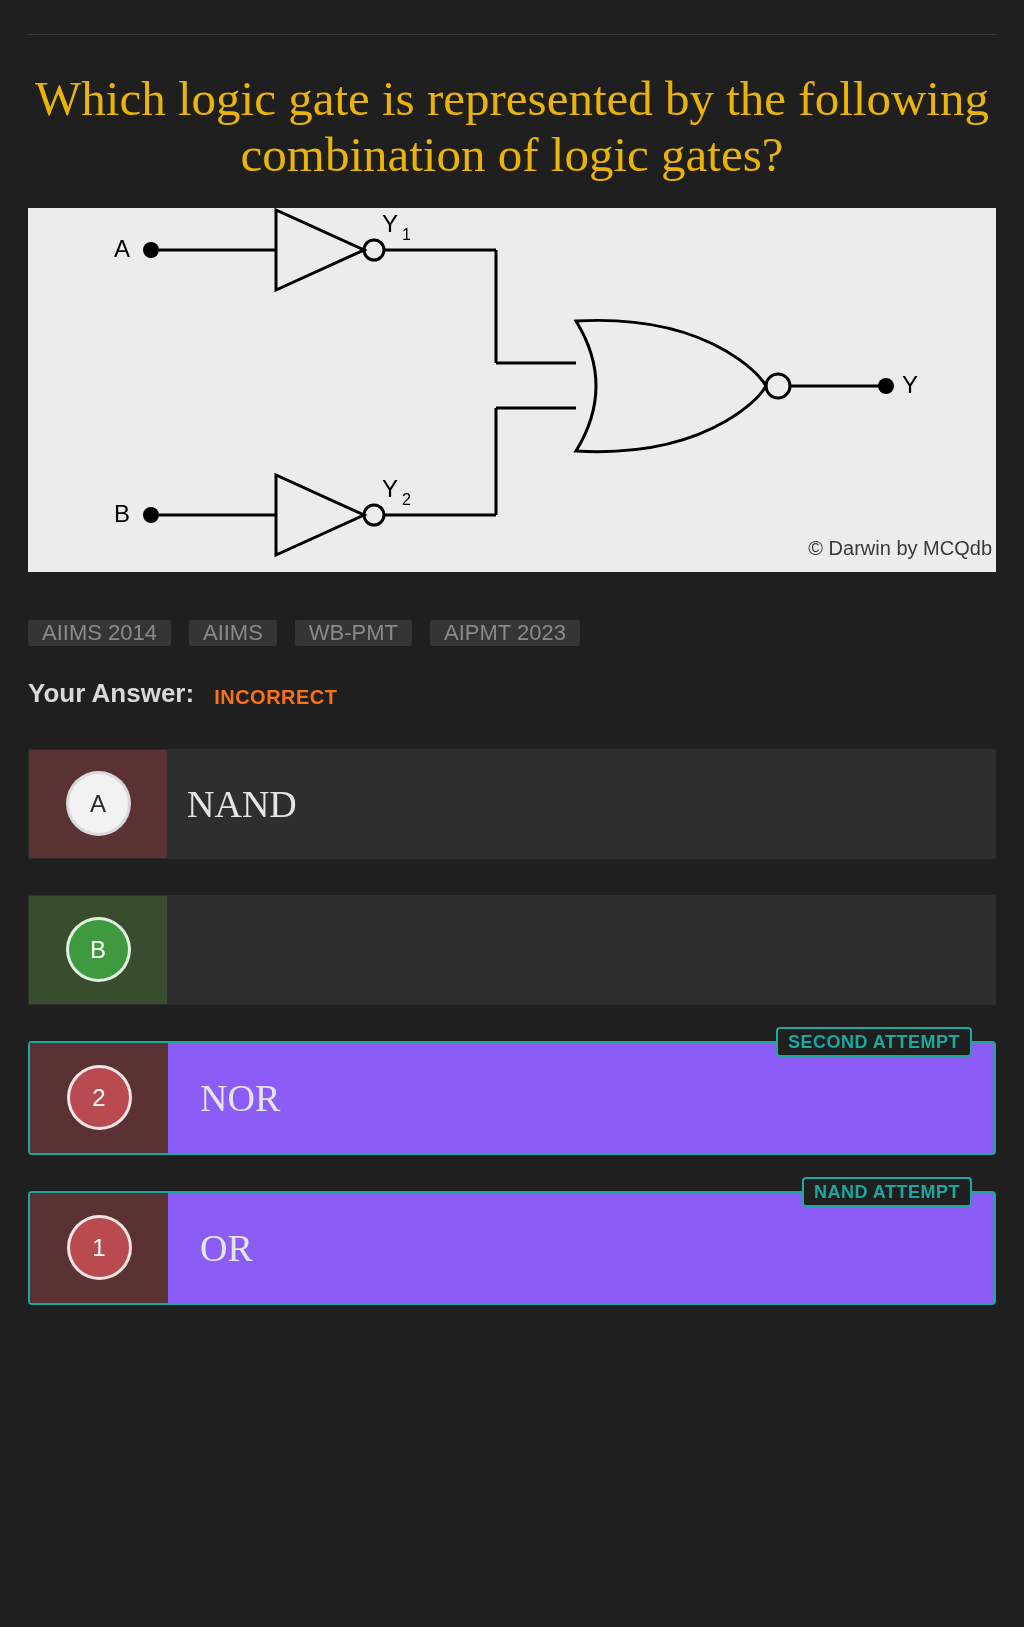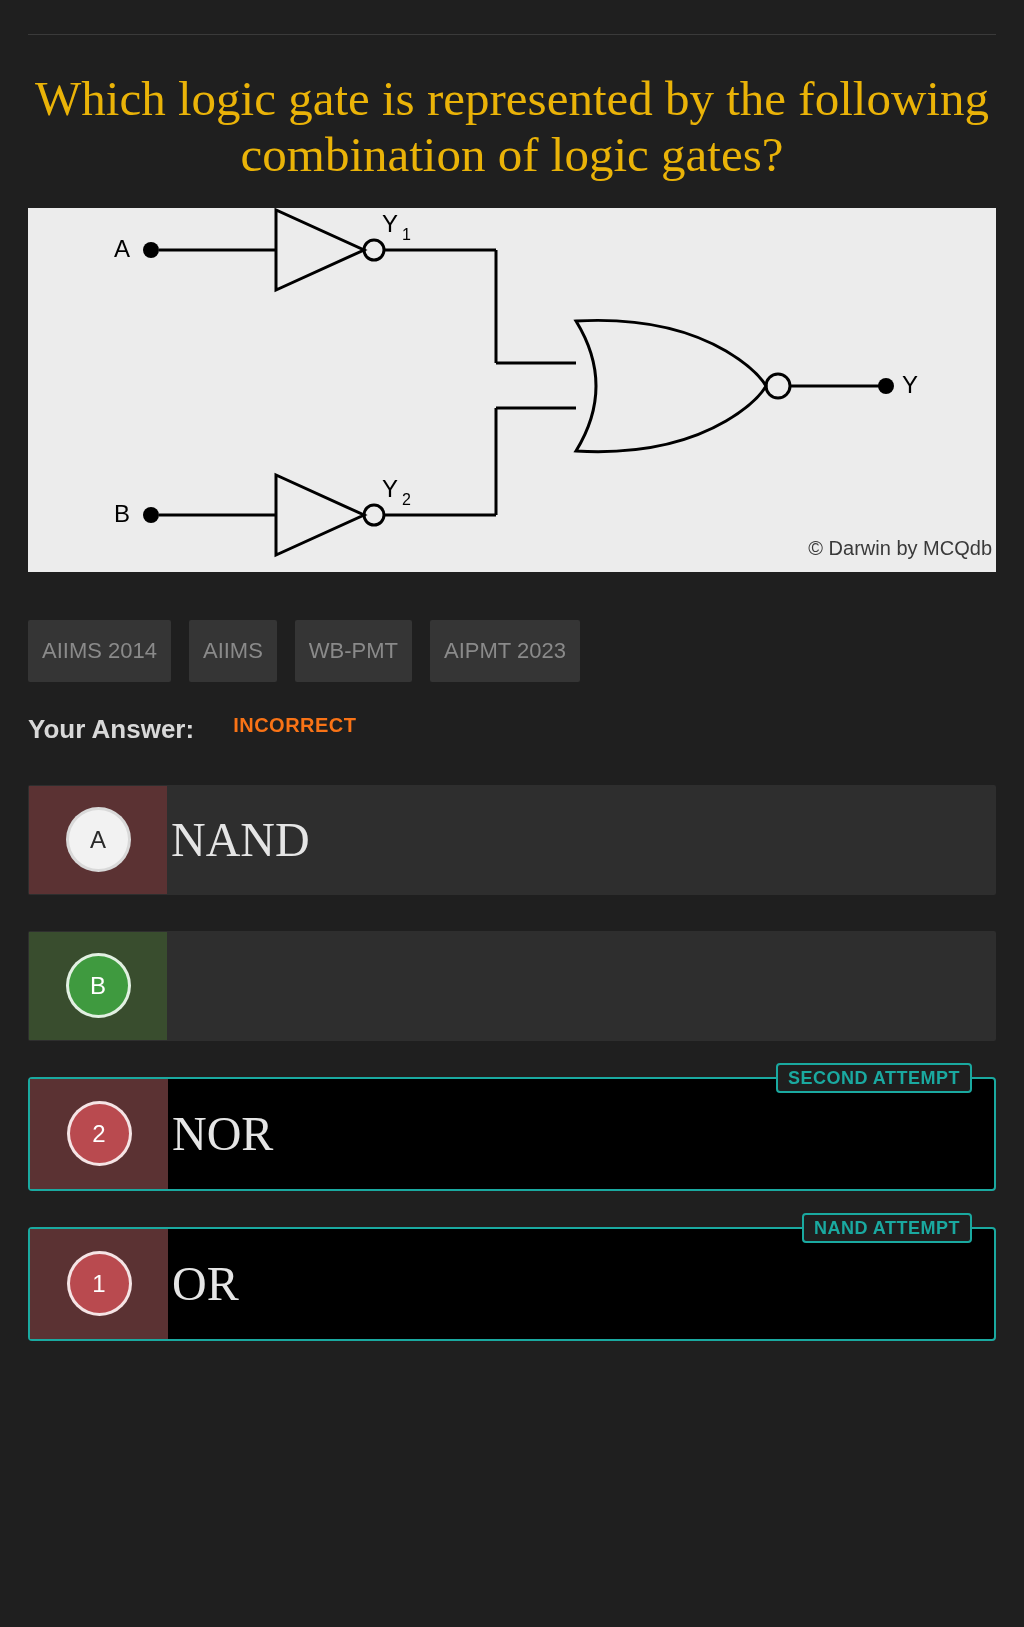--- a/index.html
+++ b/index.html
@@ -46,28 +46,28 @@
   .tags-row {
     margin-top: 48px;
     display: flex;
     gap: 18px;
   }
   .tag {
     background: #353535;
     color: #8a8a8a;
     font-family: Arial, sans-serif;
     font-size: 22px;
-    padding: 18px 14px;
+    padding: 0 14px;
     border-radius: 2px;
   }
   .answer-status-row {
     margin-top: 32px;
     display: flex;
-    align-items: flex-start;
-    gap: 39px;
+    align-items: flex-end;
+    gap: 20px;
     font-family: Arial, sans-serif;
   }
   .answer-label {
     color: #d8d8d8;
     font-size: 26px;
     font-weight: 600;
   }
   .answer-status {
     color: #f97316;
     font-size: 20px;
@@ -92,29 +92,30 @@
   .option-row .colored {
     width: 138px;
     display: flex;
     align-items: center;
     justify-content: center;
     flex-shrink: 0;
   }
   .option-row .opt-text {
     display: flex;
     align-items: center;
-    padding-left: 4px;
-    font-size: 48px;
+    padding-left: 20px;
+    font-size: 38px;
     color: #e5e5e5;
   }
   .option-row.teal-border {
     border: 2px solid #1aa9a0;
     border-radius: 4px;
-    background: #000000;
+    background: #8b5cf6;
     min-height: 114px;
+    gap: 12px;
   }
   .badge-circle {
     width: 65px;
     height: 65px;
     border-radius: 50%;
     display: flex;
     align-items: center;
     justify-content: center;
     font-family: Arial, sans-serif;
     font-size: 24px;

